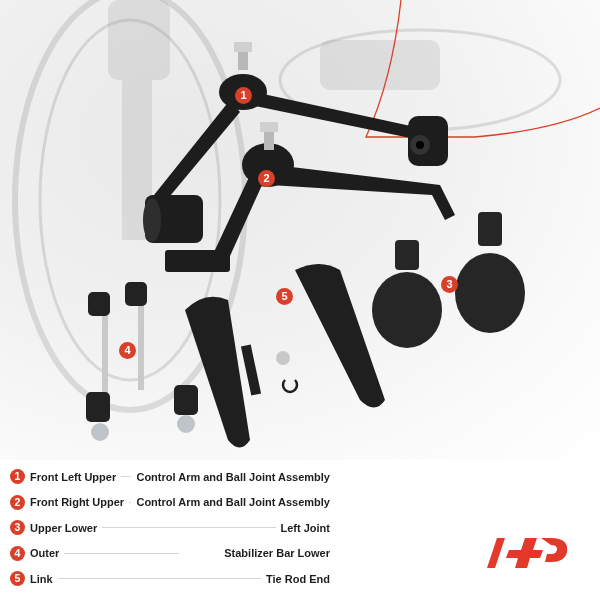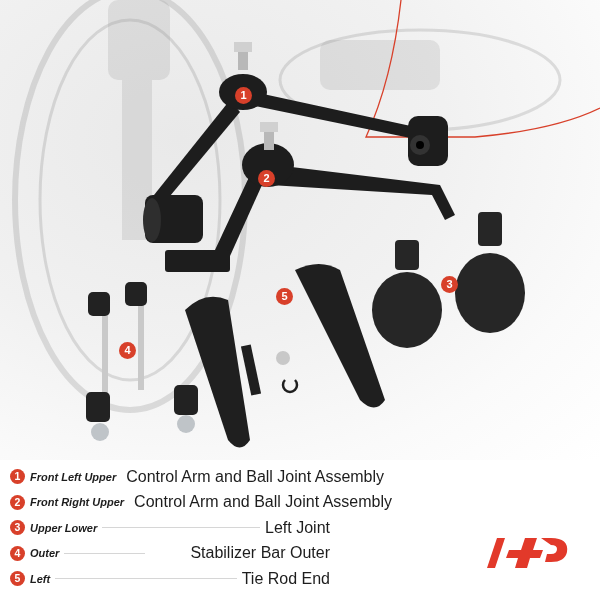--- a/index.html
+++ b/index.html
@@ -6,23 +6,23 @@
   body { width:600px; height:600px; overflow:hidden; background:#ffffff; position:relative; font-family:"Liberation Sans", sans-serif; }
   .photo { position:absolute; left:0; top:0; width:600px; height:460px; overflow:hidden;
     background: radial-gradient(ellipse at 30% 30%, #e9e9e9 0%, #f1f1f1 45%, #fafafa 75%, #ffffff 100%); }
   .photo svg { position:absolute; left:0; top:0; }
   .badge { position:absolute; width:17px; height:17px; border-radius:50%; background:#d8402a; color:#fff;
     font-weight:bold; font-size:11px; line-height:17px; text-align:center; font-family:"Liberation Sans", sans-serif; }
   .legend { position:absolute; left:10px; top:464px; width:320px; }
   .row { position:relative; height:25.5px; display:flex; align-items:center; }
   .row .num { width:15px; height:15px; border-radius:50%; background:#d8402a; color:#fff; font-weight:bold;
     font-size:10.5px; line-height:15px; text-align:center; flex:none; margin-right:5px; }
-  .row .pos { font-size:11px; font-weight:bold; color:#1d1d1d; white-space:nowrap; flex:none;font-style:italic; }
+  .row .pos { font-size:11px; font-weight:bold; color:#1d1d1d; white-space:nowrap; flex:none; }
   .row .line { flex:1; height:1px; background:#d6d6d6; margin:0 5px; }
-  .row .part { font-size:16px; font-weight:normal; color:#1d1d1d; white-space:nowrap; flex:none; }
+  .row .part { font-size:11px; font-weight:bold; color:#1d1d1d; white-space:nowrap; flex:none; }
   .logo { position:absolute; left:487px; top:528px; width:95px; height:44px; }
 </style>
 </head>
 <body>
 
 <div class="photo">
   <svg width="600" height="460" viewBox="0 0 600 460">
 
     <g opacity="0.22" fill="none" stroke="#7a7a7a" stroke-width="6">
       <ellipse cx="130" cy="200" rx="115" ry="210"></ellipse>
@@ -108,25 +108,25 @@
   <div class="row">
     <span class="num">3</span>
     <span class="pos">Upper Lower</span>
     <span class="line"></span>
     <span class="part">Left Joint</span>
   </div>
   <div class="row">
     <span class="num">4</span>
     <span class="pos">Outer</span>
     <span class="line" style="margin-right:45px"></span>
-    <span class="part">Stabilizer Bar Outer</span>
+    <span class="part">Stabilizer Bar Lower</span>
   </div>
   <div class="row">
     <span class="num">5</span>
-    <span class="pos">Left</span>
+    <span class="pos">Link</span>
     <span class="line"></span>
     <span class="part">Tie Rod End</span>
   </div>
 </div>
 
 <svg class="logo" viewBox="0 0 95 44">
   <g fill="#e2392a">
     <polygon points="10,10 18,10 8,40 0,40"></polygon>
     <polygon points="22,22 34,22 38,10 50,10 46,22 56,22 53,30 43,30 40,40 28,40 31,30 19,30"></polygon>
     <path d="M54 10 L64 10 Q82 10 80 24 Q78 34 64 34 L58 34 L60 26 L64 26 Q70 26 70 21 Q70 17 64 17 Z"></path>

